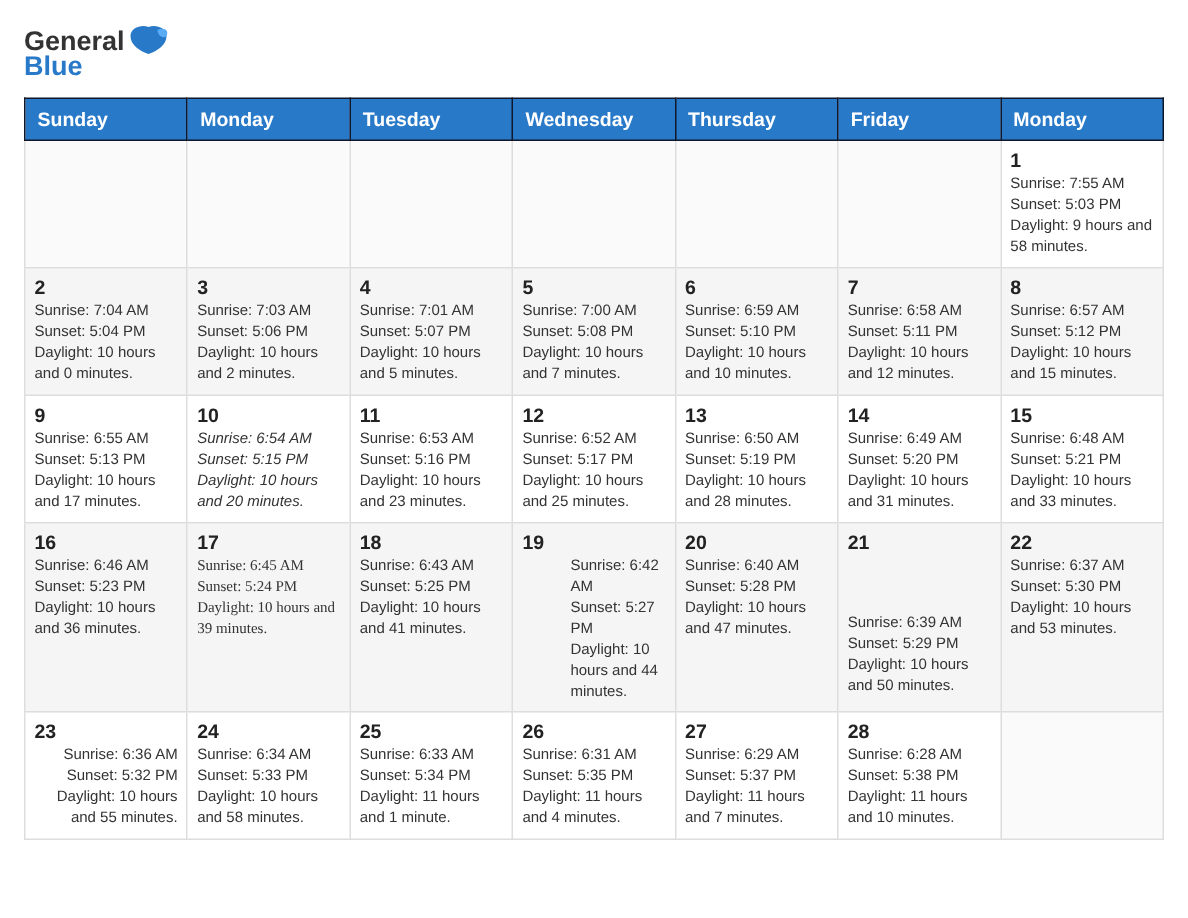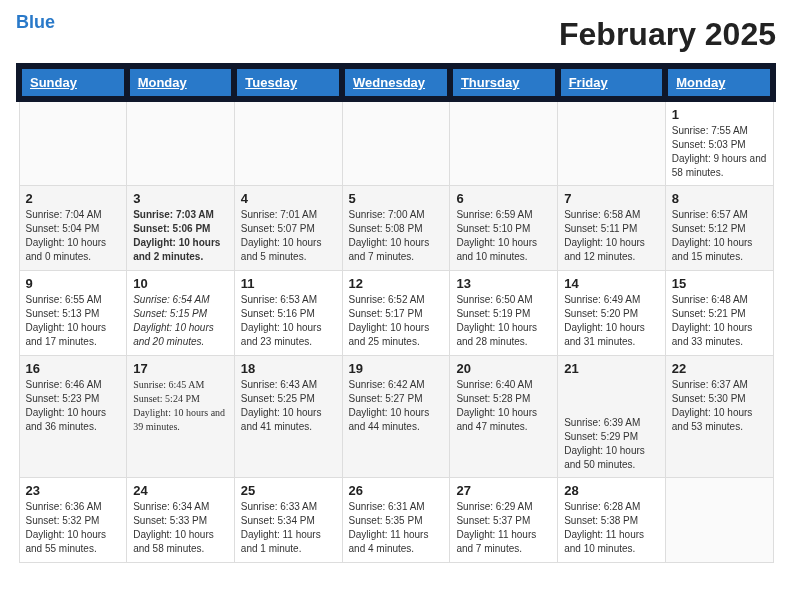--- a/index.html
+++ b/index.html
@@ -42,22 +42,21 @@
       border-collapse: collapse;
       border: 1px solid #ccc;
     }
     .calendar th {
       background-color: #2979c9;
       color: #fff;
       text-align: left;
       padding: 6px 8px;
       font-size: 13px;
       font-weight: bold;
-      border: 6px solid #0f172a;
-      text-decoration: underline;
+      border: 1px solid #0f172a;
     }
     .calendar td {
       vertical-align: top;
       border: 1px solid #ddd;
       padding: 5px 6px;
       width: 108px;
       min-height: 80px;
       background: #fff;
       font-size: 10.5px;
       color: #333;
@@ -82,24 +81,30 @@
     }
     .week-row td {
       height: 85px;
     }
   </style>
 </head>
 <body>
 
 <div class="header-area">
   <div class="logo">
+    <div class="logo-row">
+      <span style="font-size:18px;font-weight:bold;color:#333;">General</span>
+      <svg width="28" height="22" viewBox="0 0 28 22" style="margin-left:2px;">
+        <path d="M14 2 C18 0, 26 2, 26 8 C26 14, 20 18, 14 20 C8 18, 2 14, 2 8 C2 2, 10 0, 14 2Z" fill="#2979c9"></path>
+        <path d="M20 4 C24 2, 28 4, 26 8 C24 10, 20 8, 20 4Z" fill="#5aabf5"></path>
+      </svg>
+    </div>
     <span style="font-size:18px;font-weight:bold;color:#2979c9;margin-top:-4px;">Blue</span>
   </div>
   <div class="title-area">
-    <div class="month-title">February 2025</div>
   </div>
 </div>
 
 <table class="calendar">
   <thead>
     <tr>
     <th>Sunday</th>
         <th>Monday</th>
         <th>Tuesday</th>
         <th>Wednesday</th>
@@ -125,21 +130,21 @@
       </tr>
       <tr class="week-row" style="background: rgb(245, 245, 245);">
         <td>
           <span class="day-num">2</span>
           <div class="day-info" style="white-space: pre-line;">Sunrise: 7:04 AM
 Sunset: 5:04 PM
 Daylight: 10 hours and 0 minutes.</div>
         </td>
         <td>
           <span class="day-num">3</span>
-          <div class="day-info" style="white-space: pre-line; font-weight: bold;">Sunrise: 7:03 AM
+          <div class="day-info" style="white-space: pre-line;">Sunrise: 7:03 AM
 Sunset: 5:06 PM
 Daylight: 10 hours and 2 minutes.</div>
         </td>
         <td>
           <span class="day-num">4</span>
           <div class="day-info" style="white-space: pre-line;">Sunrise: 7:01 AM
 Sunset: 5:07 PM
 Daylight: 10 hours and 5 minutes.</div>
         </td>
         <td>
@@ -225,21 +230,21 @@
 Daylight: 10 hours and 39 minutes.</div>
         </td>
         <td>
           <span class="day-num">18</span>
           <div class="day-info" style="white-space: pre-line;">Sunrise: 6:43 AM
 Sunset: 5:25 PM
 Daylight: 10 hours and 41 minutes.</div>
         </td>
         <td>
           <span class="day-num">19</span>
-          <div class="day-info" style="white-space: pre-line;">Sunrise: 6:42 AM
+          <div class="day-info" style="white-space: pre-line; margin-left: 32px;">Sunrise: 6:42 AM
 Sunset: 5:27 PM
 Daylight: 10 hours and 44 minutes.</div>
         </td>
         <td>
           <span class="day-num">20</span>
           <div class="day-info" style="white-space: pre-line;">Sunrise: 6:40 AM
 Sunset: 5:28 PM
 Daylight: 10 hours and 47 minutes.</div>
         </td>
         <td>
@@ -251,21 +256,21 @@
         <td>
           <span class="day-num">22</span>
           <div class="day-info" style="white-space: pre-line;">Sunrise: 6:37 AM
 Sunset: 5:30 PM
 Daylight: 10 hours and 53 minutes.</div>
         </td>
       </tr>
       <tr class="week-row">
         <td>
           <span class="day-num">23</span>
-          <div class="day-info" style="white-space: pre-line;">Sunrise: 6:36 AM
+          <div class="day-info" style="white-space: pre-line; text-align: right;">Sunrise: 6:36 AM
 Sunset: 5:32 PM
 Daylight: 10 hours and 55 minutes.</div>
         </td>
         <td>
           <span class="day-num">24</span>
           <div class="day-info" style="white-space: pre-line;">Sunrise: 6:34 AM
 Sunset: 5:33 PM
 Daylight: 10 hours and 58 minutes.</div>
         </td>
         <td>

